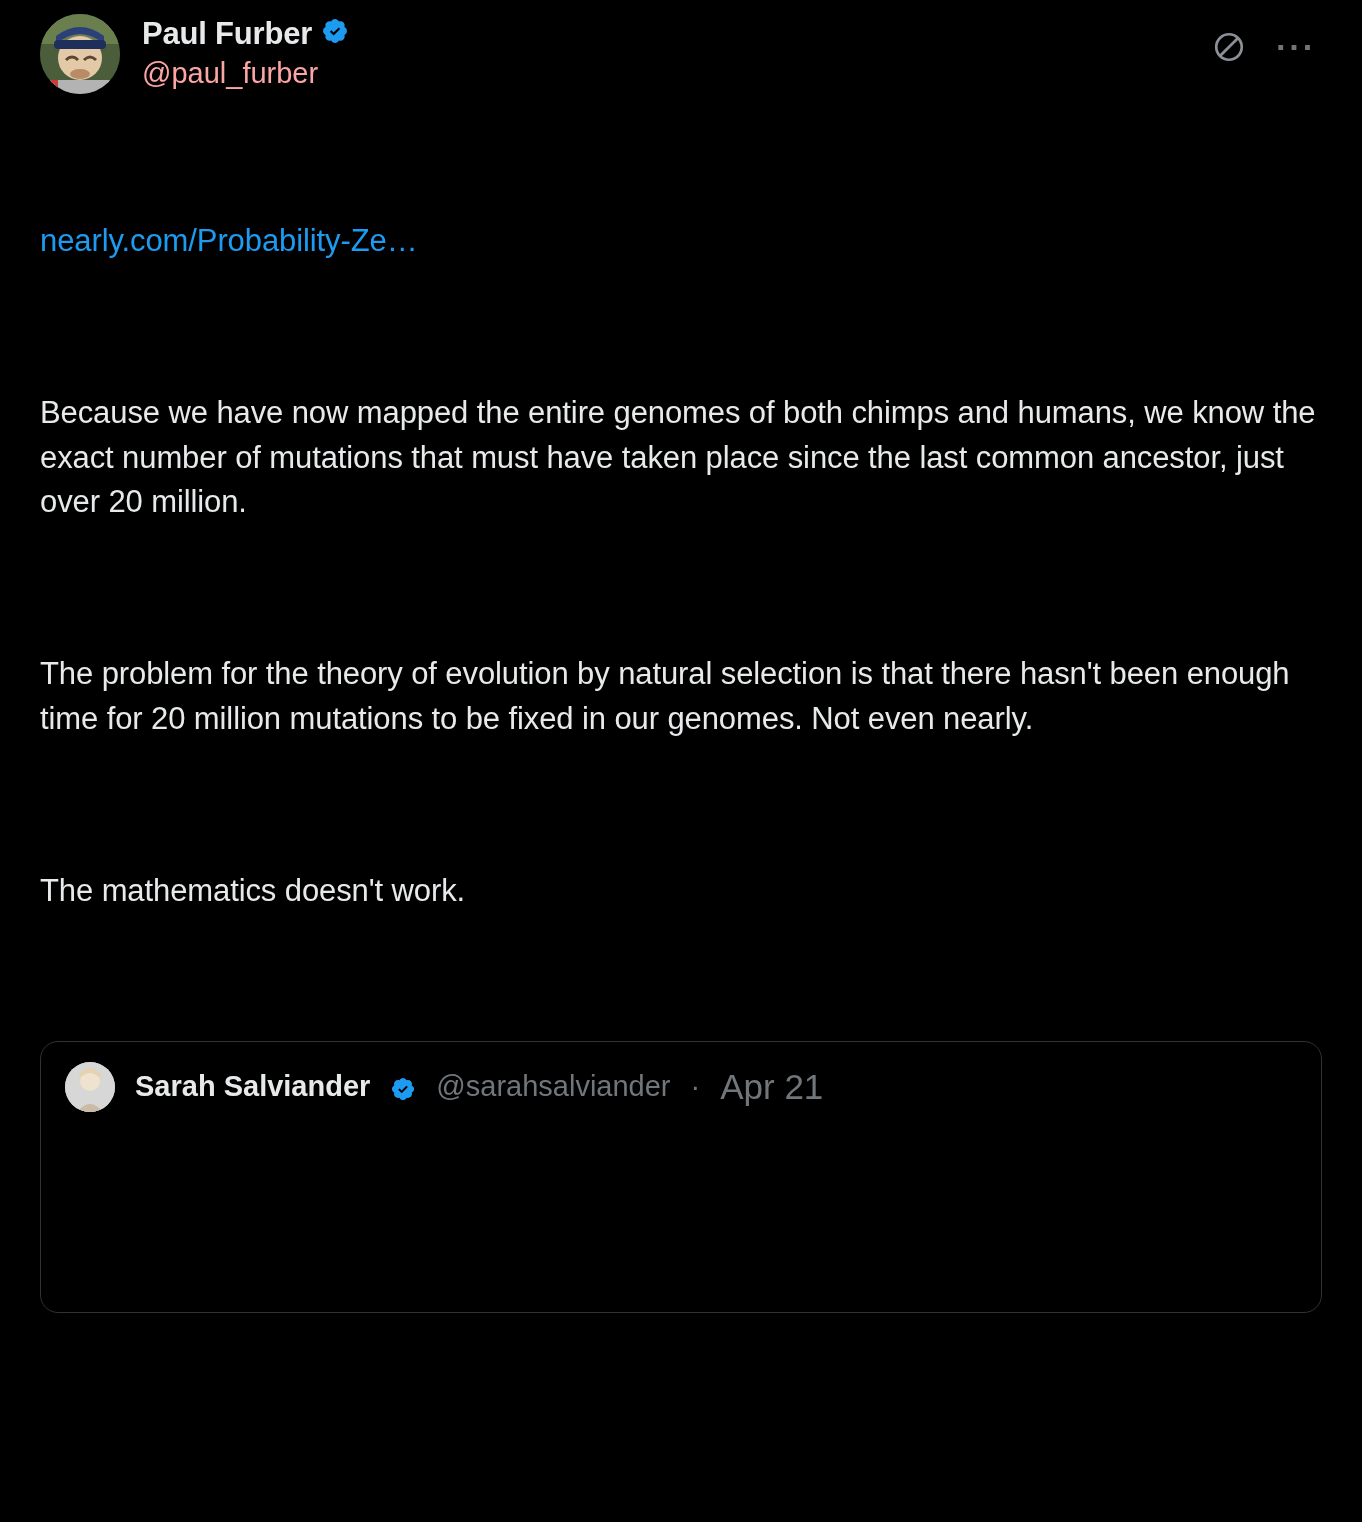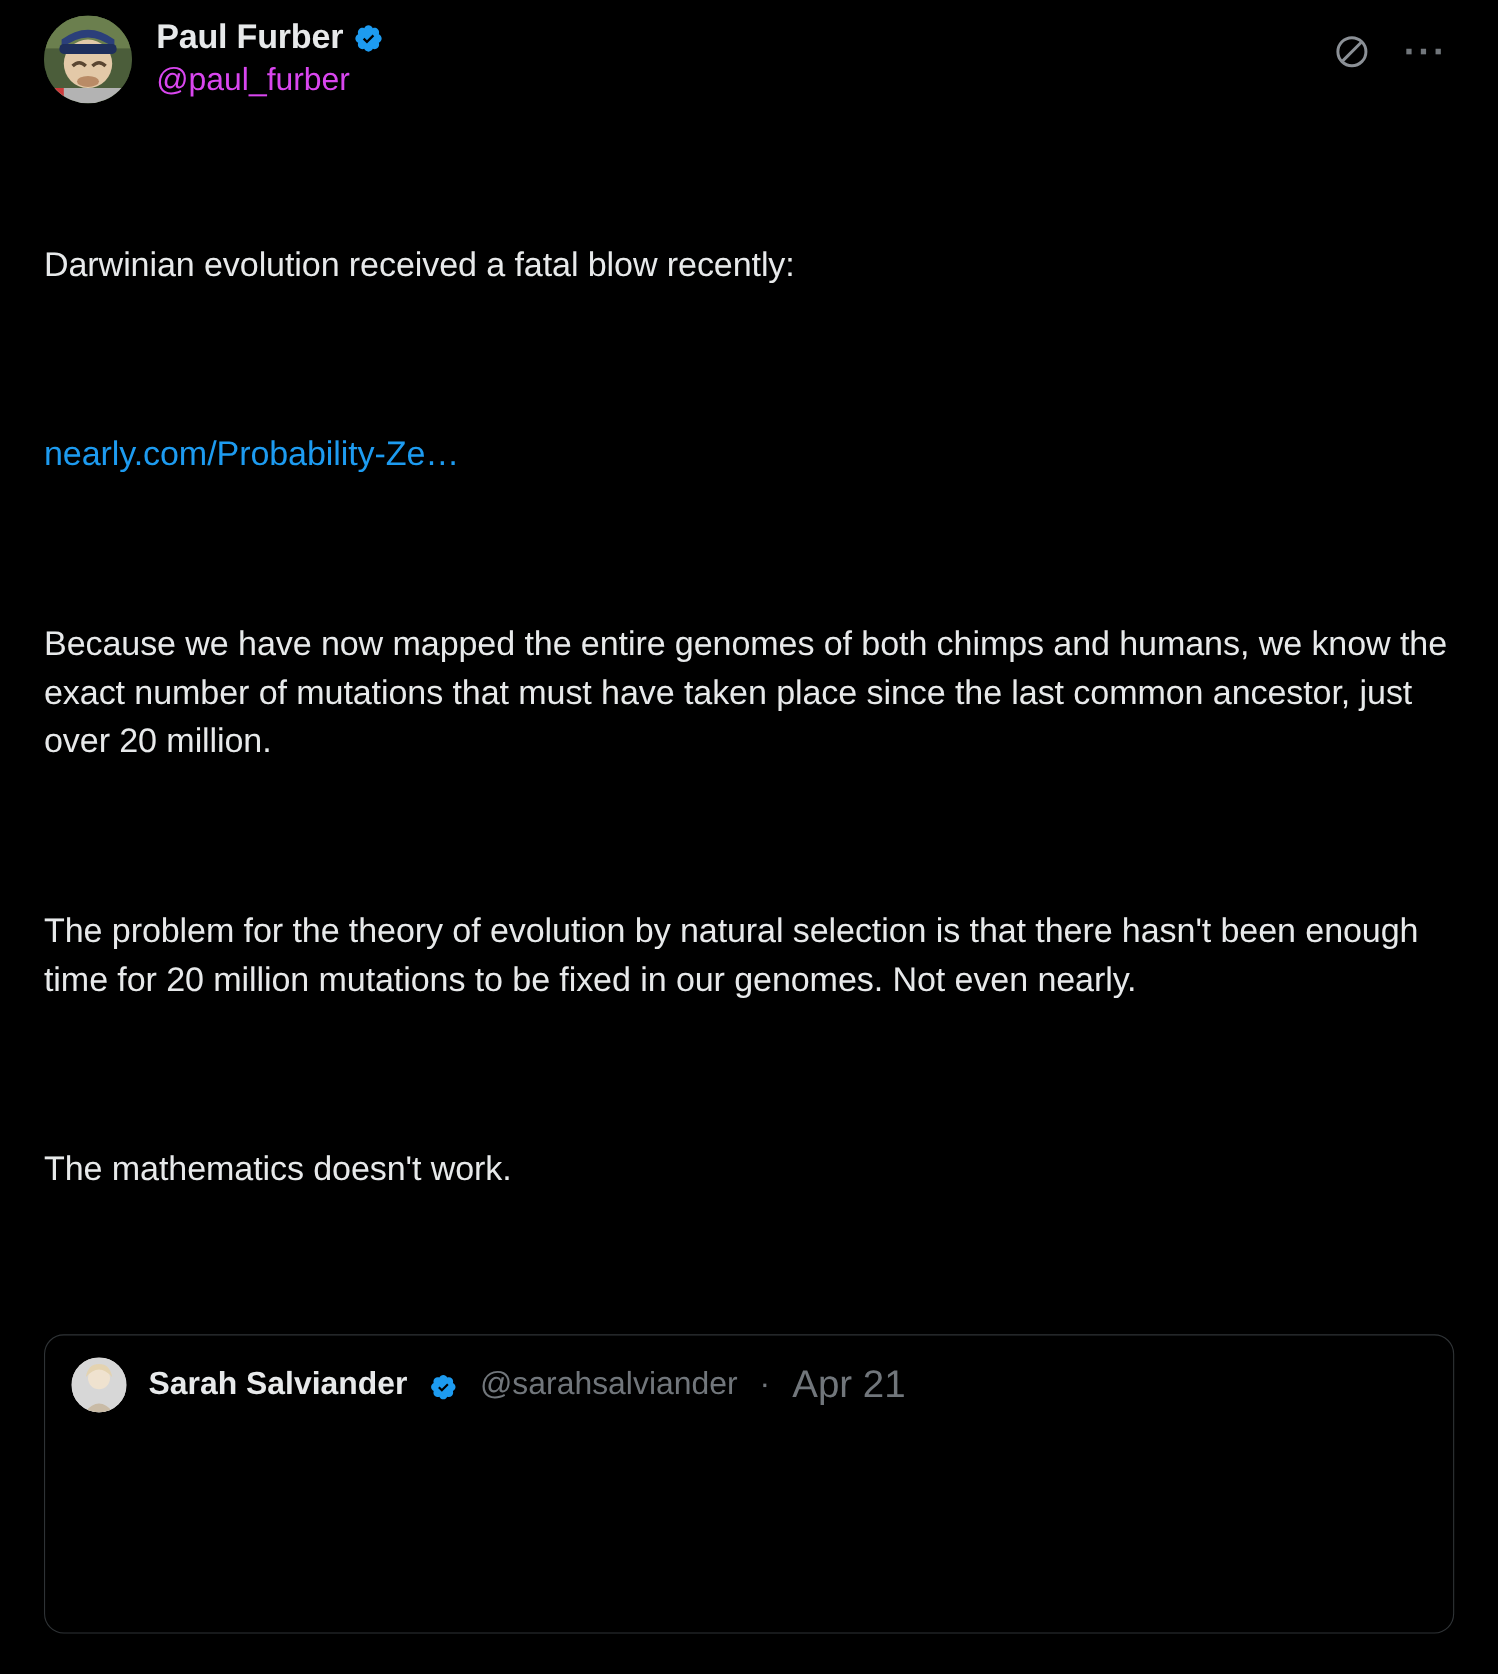--- a/index.html
+++ b/index.html
@@ -43,40 +43,39 @@
 
   .namecol {
     margin-left: 22px;
     display: flex;
     flex-direction: column;
     justify-content: center;
     padding-top: 2px;
   }
   .nameline {
     display: flex;
-    align-items: center;
     gap: 9px;
   }
   .displayname {
     font-size: 31px;
     font-weight: bold;
     color: #e7e9ea;
     line-height: 1.15;
     letter-spacing: -0.2px;
   }
   .verified {
     width: 28px;
     height: 28px;
     display: inline-block;
     position: relative;
     top: 1px;
   }
   .handle {
     font-size: 29px;
-    color: #d946ef;
+    color: #fca5a5;
     line-height: 1.2;
     margin-top: 4px;
   }
 
   .header-actions {
     margin-left: auto;
     display: flex;
     align-items: center;
     gap: 30px;
     padding-top: 16px;
@@ -201,21 +200,20 @@
         <svg viewBox="0 0 24 24" width="34" height="34" xmlns="http://www.w3.org/2000/svg">
           <circle cx="12" cy="12" r="9" fill="none" stroke="#8b9096" stroke-width="1.9"></circle>
           <line x1="5.8" y1="18.2" x2="18.2" y2="5.8" stroke="#8b9096" stroke-width="1.9"></line>
         </svg>
       </span>
       <span class="dots">···</span>
     </div>
   </div>
 
   <div class="body">
-    <p>Darwinian evolution received a fatal blow recently:</p>
     <p><a class="link" href="#">nearly.com/Probability-Ze…</a></p>
     <p>Because we have now mapped the entire genomes of both chimps and humans, we know the exact number of mutations that must have taken place since the last common ancestor, just over 20 million.</p>
     <p>The problem for the theory of evolution by natural selection is that there hasn't been enough time for 20 million mutations to be fixed in our genomes. Not even nearly.</p>
     <p>The mathematics doesn't work.</p>
   </div>
 
   <div class="quote">
     <div class="q-head">
       <div class="q-avatar">
         <svg viewBox="0 0 50 50" xmlns="http://www.w3.org/2000/svg">

